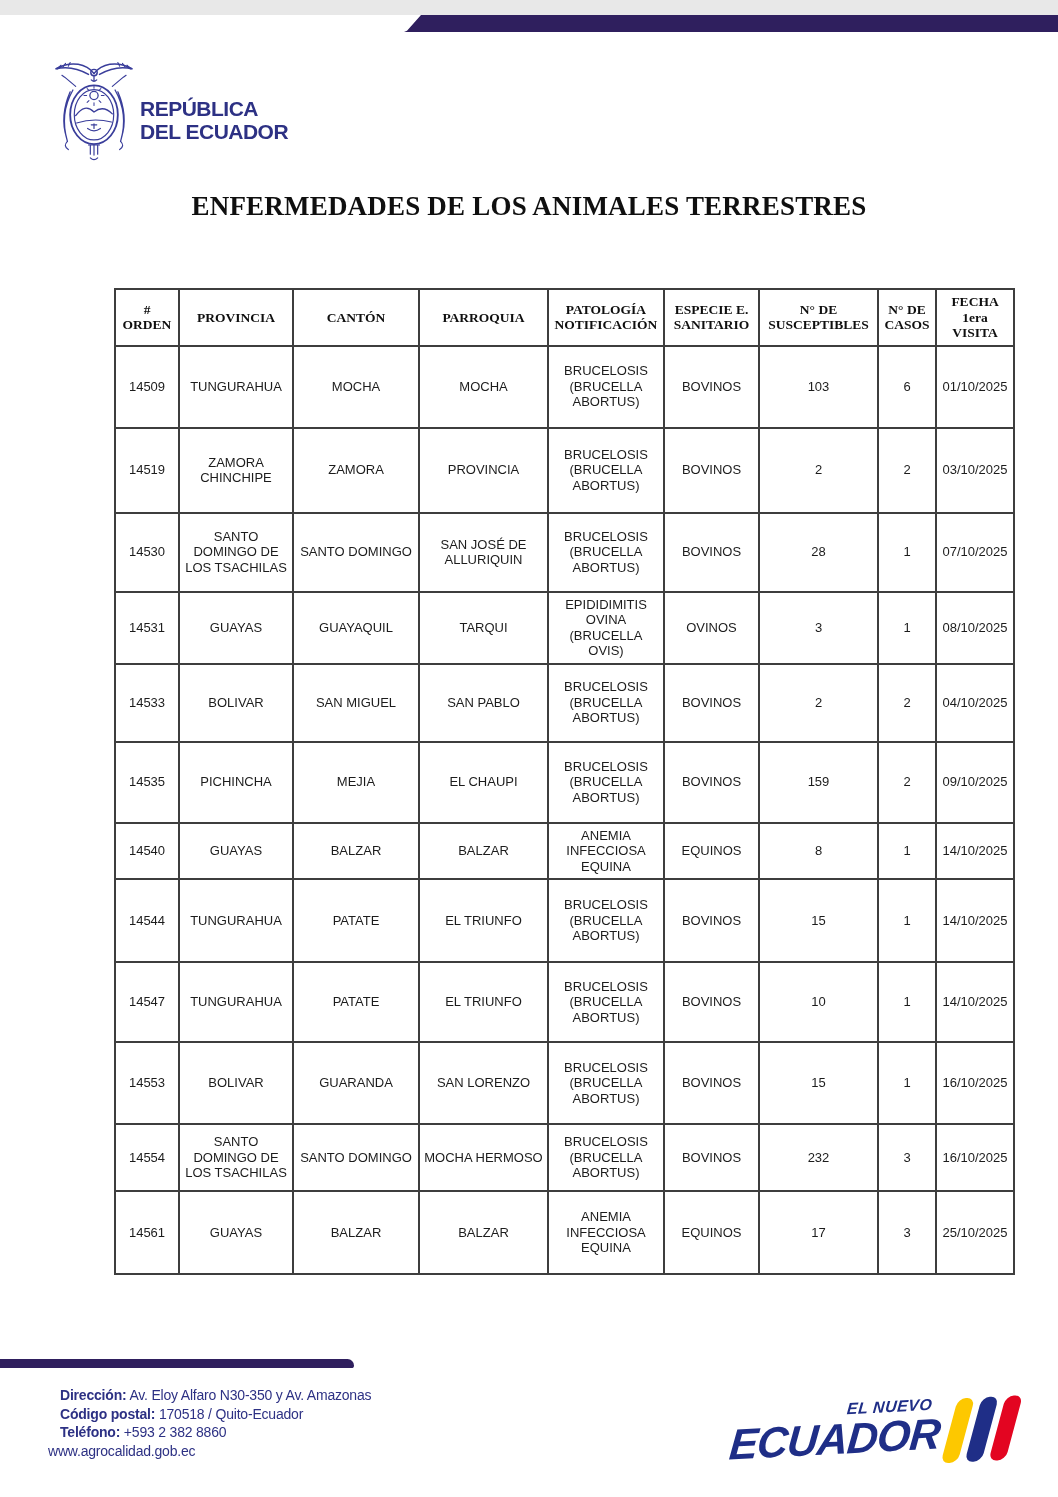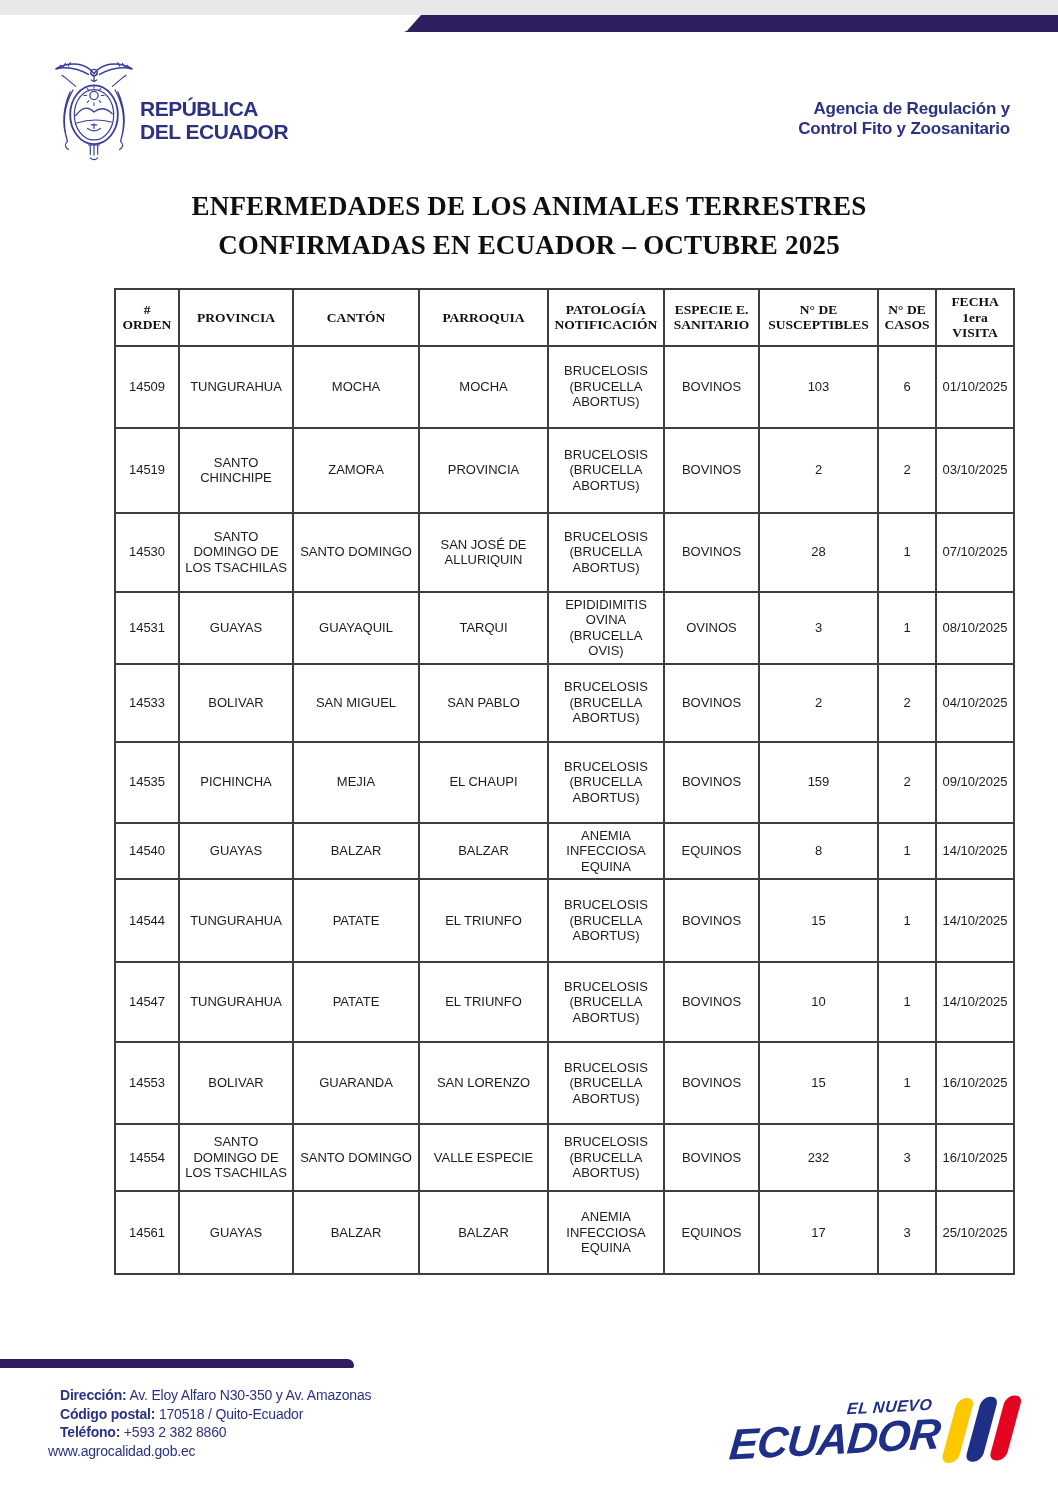--- a/index.html
+++ b/index.html
@@ -107,28 +107,23 @@
       <path d="M21 92 q-5 5 1 9 M79 92 q5 5 -1 9" stroke-width="1.3"></path>
 
       <path d="M30 32 l-12 -10 M70 32 l12 -10 M18 22 l-3 -2 M82 22 l3 -2" stroke-width="1.3"></path>
 
       <path d="M44 96 h12 M46 96 v10 M50 96 v11 M54 96 v10 M46 110 q4 4 8 0" stroke-width="1.3"></path>
     </svg>
     <div class="gov-logo-text">REPÚBLICA
 DEL ECUADOR</div>
   </div>
 
-  <div class="agency">
-    <div>Agencia de Regulación y</div>
-    <div>Control Fito y Zoosanitario</div>
-  </div>
 
   <div class="title">
     <div>ENFERMEDADES DE LOS ANIMALES TERRESTRES</div>
-    <div>CONFIRMADAS EN ECUADOR – OCTUBRE 2025</div>
   </div>
 
   <div class="table-wrap">
     <table id="disease-table">
         <colgroup>
           <col style="width: 64px;">
           <col style="width: 114px;">
           <col style="width: 126px;">
           <col style="width: 129px;">
           <col style="width: 116px;">
@@ -164,21 +159,21 @@
             <td>MOCHA</td>
             <td>MOCHA</td>
             <td>BRUCELOSIS (BRUCELLA ABORTUS)</td>
             <td>BOVINOS</td>
             <td>103</td>
             <td>6</td>
             <td>01/10/2025</td>
           </tr>
           <tr style="height: 85px;">
             <td>14519</td>
-            <td>SANTO CHINCHIPE</td>
+            <td>ZAMORA CHINCHIPE</td>
             <td>ZAMORA</td>
             <td>PROVINCIA</td>
             <td>BRUCELOSIS (BRUCELLA ABORTUS)</td>
             <td>BOVINOS</td>
             <td>2</td>
             <td>2</td>
             <td>03/10/2025</td>
           </tr>
           <tr style="height: 79px;">
             <td>14530</td>
@@ -265,21 +260,21 @@
             <td>BRUCELOSIS (BRUCELLA ABORTUS)</td>
             <td>BOVINOS</td>
             <td>15</td>
             <td>1</td>
             <td>16/10/2025</td>
           </tr>
           <tr style="height: 67px;">
             <td>14554</td>
             <td>SANTO DOMINGO DE LOS TSACHILAS</td>
             <td>SANTO DOMINGO</td>
-            <td>VALLE ESPECIE</td>
+            <td>MOCHA HERMOSO</td>
             <td>BRUCELOSIS (BRUCELLA ABORTUS)</td>
             <td>BOVINOS</td>
             <td>232</td>
             <td>3</td>
             <td>16/10/2025</td>
           </tr>
           <tr style="height: 83px;">
             <td>14561</td>
             <td>GUAYAS</td>
             <td>BALZAR</td>

